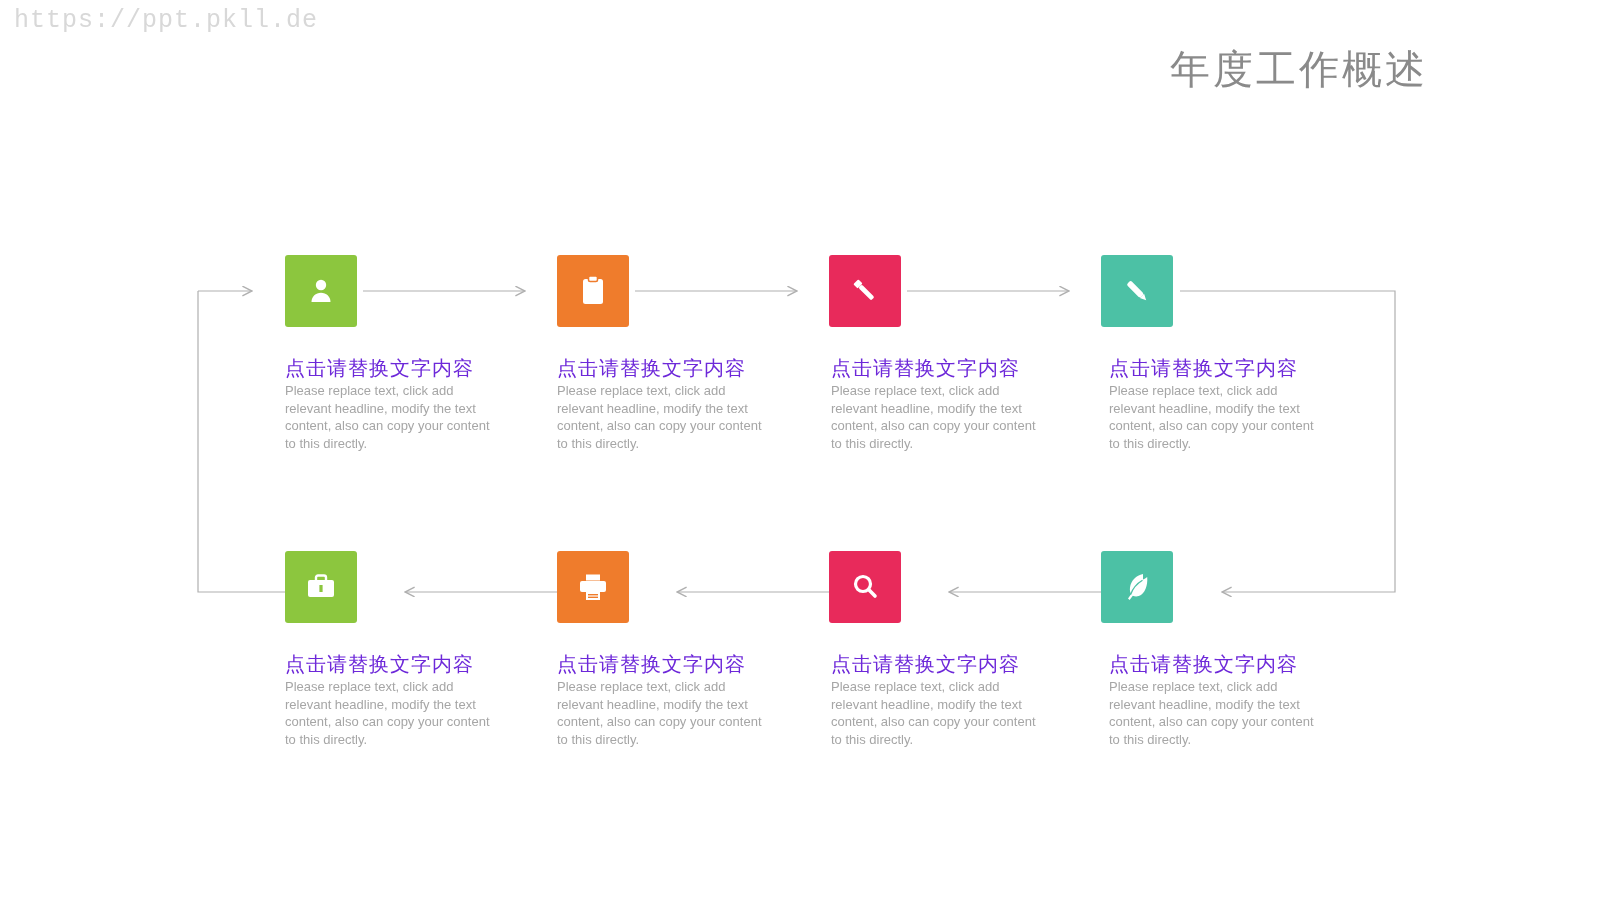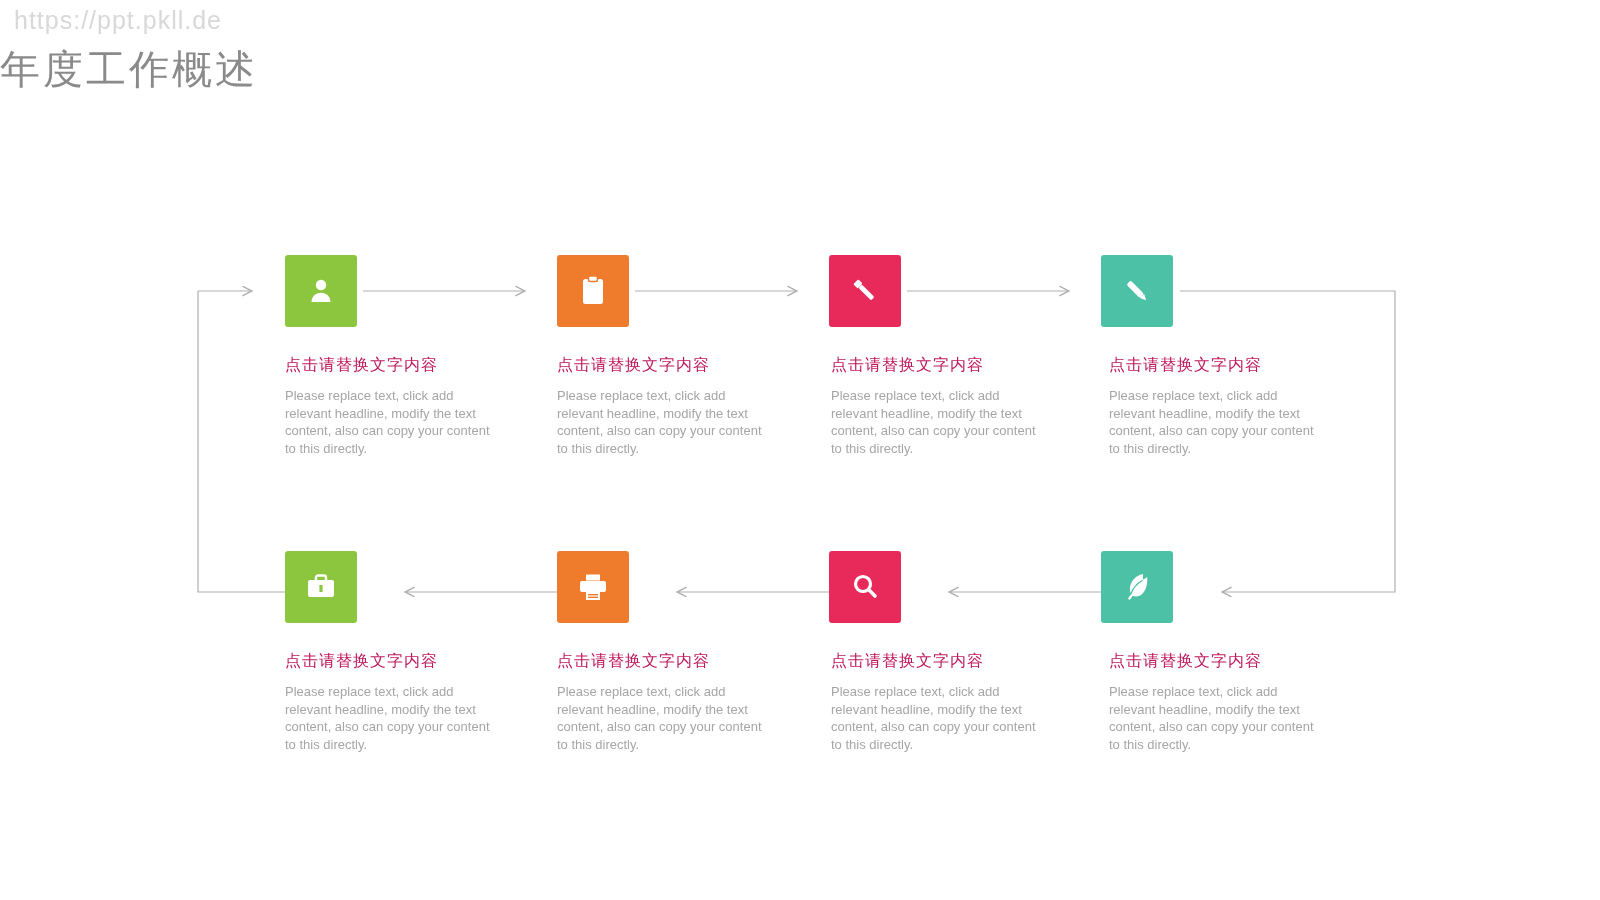--- a/index.html
+++ b/index.html
@@ -15,30 +15,30 @@
     overflow: hidden;
   }
 
   .watermark {
     position: absolute;
     left: 14px;
     top: 6px;
     font-size: 25px;
     letter-spacing: 1px;
     color: #d8d8d8;
-    font-family: Liberation Sans, sans-serif;
+    font-family: Liberation Mono, monospace;
     user-select: none;
   }
 
   .title-block {
     position: absolute;
     left: 0;
     top: 44px;
     width: 1428px;
-    text-align: left;
+    text-align: right;
   }
   .main-title {
     font-size: 40px;
     color: #8a8a8a;
     letter-spacing: 3px;
     font-weight: normal;
     margin: 0;
     line-height: 1.25;
   }
   .sub-title {
@@ -71,32 +71,32 @@
     height: 72px;
     border-radius: 3px;
     display: flex;
     align-items: center;
     justify-content: center;
     margin-left: 0;
   }
   .node .icon-box svg { display: block; }
 
   .node .node-title {
-    font-size: 16px;
-    color: #be185d;
+    font-size: 20px;
+    color: #6d28d9;
     margin-top: 28px;
     letter-spacing: 1px;
     white-space: nowrap;
     font-family: Liberation Mono, monospace;
   }
   .node .node-desc {
     font-size: 13px;
     line-height: 1.35;
     color: #a6a6a6;
-    margin-top: 11px;
+    margin-top: 0;
     width: 218px;
   }
 
   
   #node-1 { left: 285px; top: 255px; }
   #node-2 { left: 557px; top: 255px; }
   #node-3 { left: 829px; top: 255px; }
   #node-4 { left: 1101px; top: 255px; }
   
   #node-5 { left: 285px; top: 551px; }

